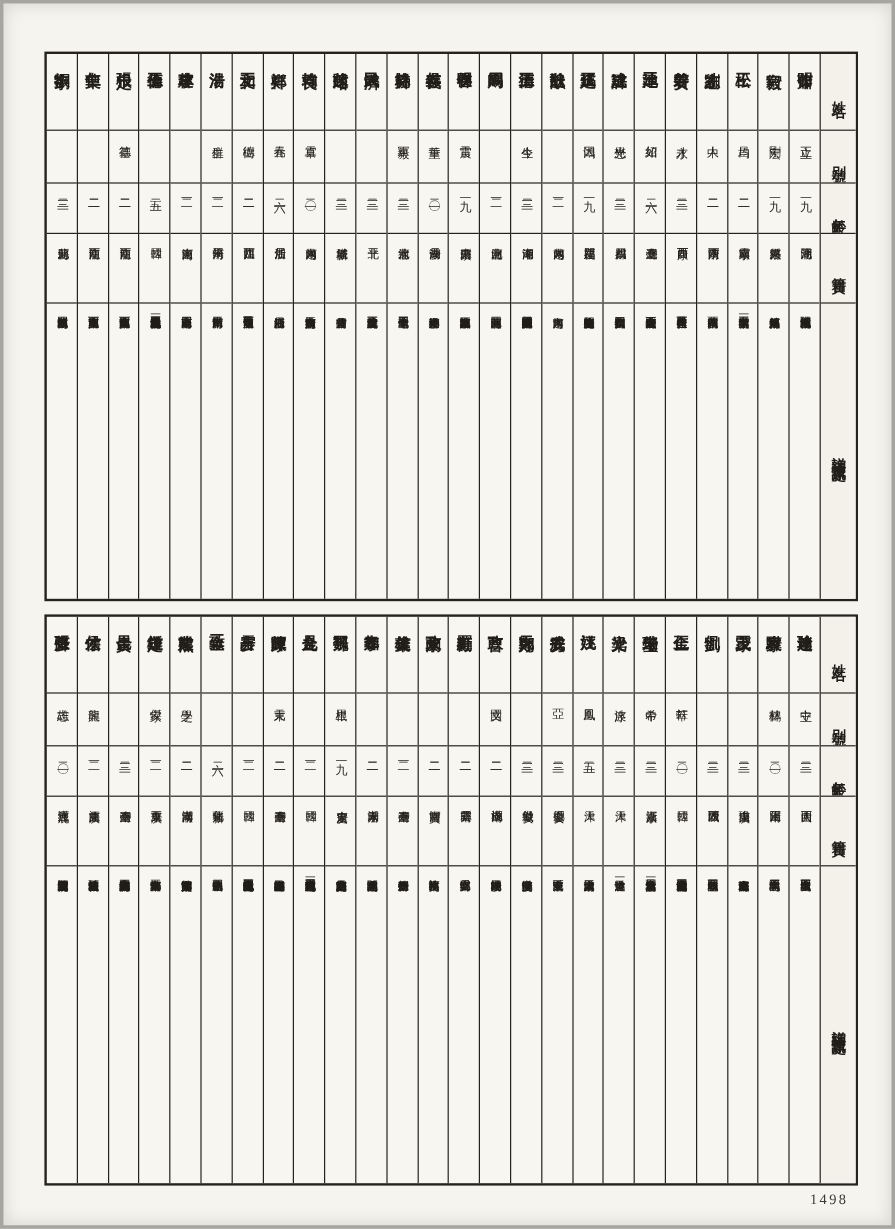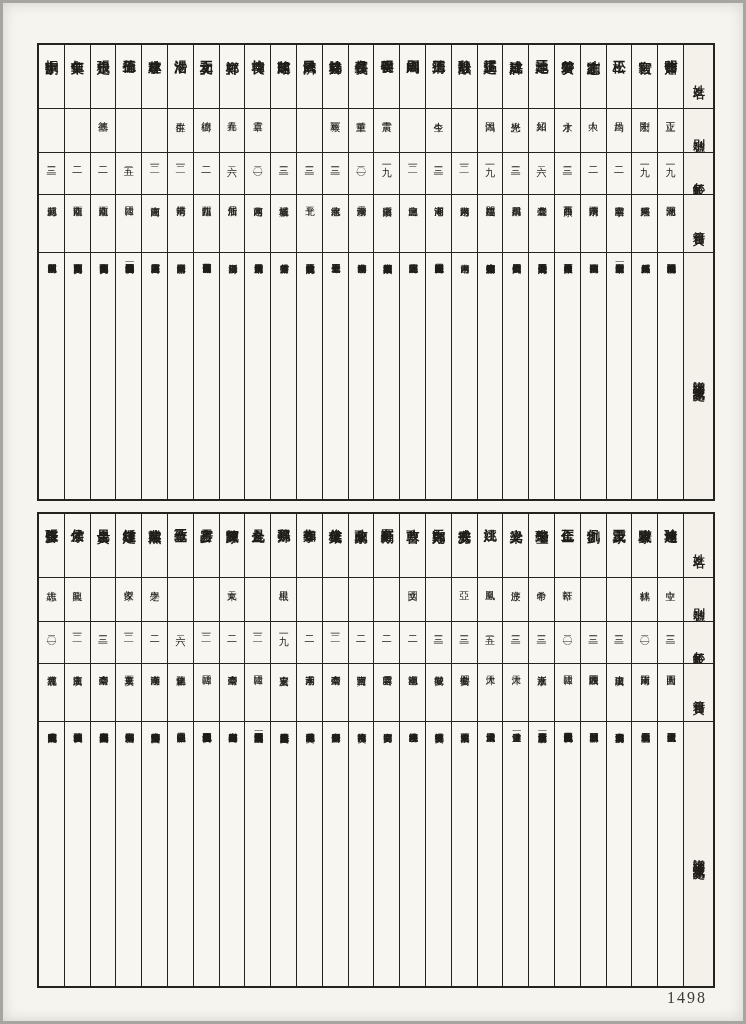--- a/index.html
+++ b/index.html
@@ -55,21 +55,21 @@
   }
   .c-name .vt{font-size:13px;font-weight:bold;line-height:1.05;padding-top:5px;}
   .c-alias .vt{font-size:10px;line-height:1.1;padding-top:5px;}
   .c-age .vt{font-size:10px;line-height:1.1;padding-top:6px;}
   .c-native .vt{font-size:9.5px;line-height:1.15;padding-top:4px;}
   .c-addr .vt{font-size:9px;line-height:1.3;padding-top:4px;}
   .header-col .c{align-items:center;}
   .header-col .vt{height:auto;padding:0;font-weight:bold;font-size:12px;letter-spacing:2px;line-height:1.1;}
   .page-number{
     position:absolute;right:36px;bottom:14px;
-    font-size:16px;letter-spacing:2px;color:#3d3a34;
+    font-size:12px;letter-spacing:2px;color:#3d3a34;
   }
 </style>
 </head>
 <body>
 
 <div class="page">
   <div class="tables-wrap">
 
     <section class="dtable t1">
       <div class="col header-col">

